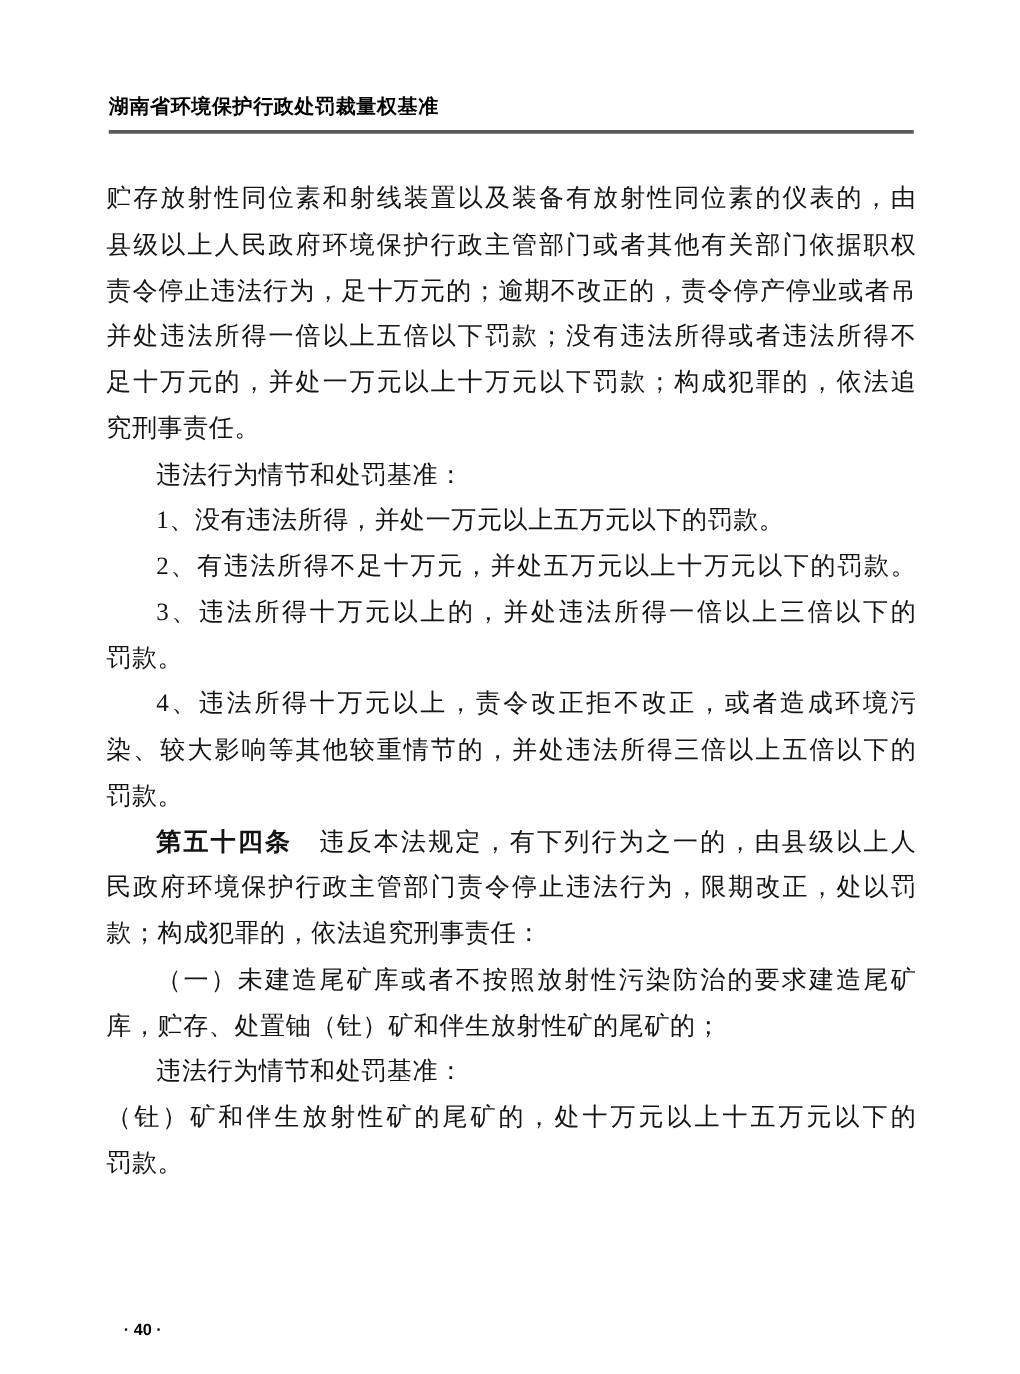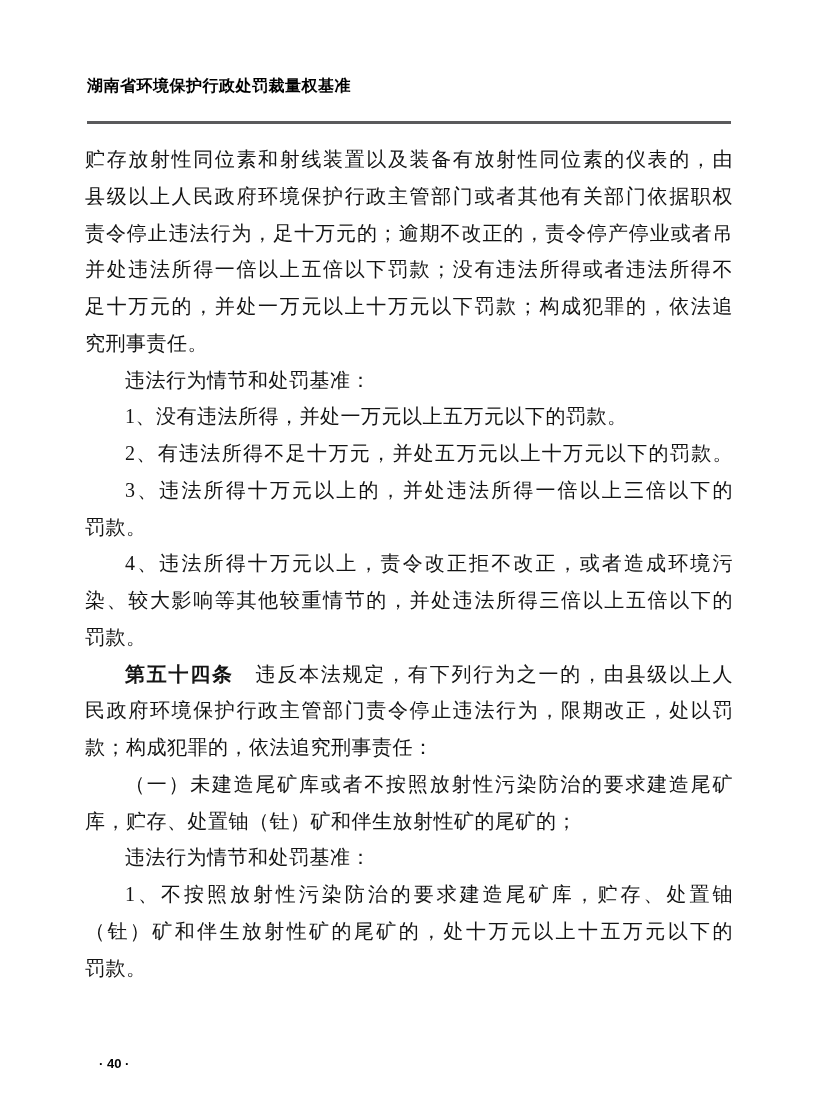--- a/index.html
+++ b/index.html
@@ -14,21 +14,21 @@
     background: #ffffff;
     overflow: hidden;
     font-family: "Liberation Serif", "DejaVu Serif", serif;
     color: #141414;
   }
   .page-header {
     position: absolute;
     left: 87px;
     top: 76px;
     width: 644px;
-    padding-bottom: 26px;
+    padding-bottom: 9px;
     border-bottom: 3px solid #5a5a5c;
   }
   .header-title {
     font-family: "Liberation Sans", "DejaVu Sans", sans-serif;
     font-weight: 700;
     font-size: 16px;
     letter-spacing: 0.5px;
     color: #000000;
     line-height: 19px;
     white-space: nowrap;
@@ -93,20 +93,19 @@
     <div class="line fill">染、较大影响等其他较重情节的，并处违法所得三倍以上五倍以下的</div>
     <div class="line">罚款。</div>
     <div class="line indent fill">
       <span class="art-no">第五十四条</span><span>　违反本法规定，有下列行为之一的，由县级以上人</span>
     </div>
     <div class="line fill">民政府环境保护行政主管部门责令停止违法行为，限期改正，处以罚</div>
     <div class="line">款；构成犯罪的，依法追究刑事责任：</div>
     <div class="line indent fill">（一）未建造尾矿库或者不按照放射性污染防治的要求建造尾矿</div>
     <div class="line">库，贮存、处置铀（钍）矿和伴生放射性矿的尾矿的；</div>
     <div class="line indent">违法行为情节和处罚基准：</div>
-    <div class="line indent fill">1、不按照放射性污染防治的要求建造尾矿库，贮存、处置铀</div>
     <div class="line fill">（钍）矿和伴生放射性矿的尾矿的，处十万元以上十五万元以下的</div>
     <div class="line">罚款。</div>
   </div>
 
   <div class="page-number">· 40 ·</div>
 
 </div>
 
 </body></html>

